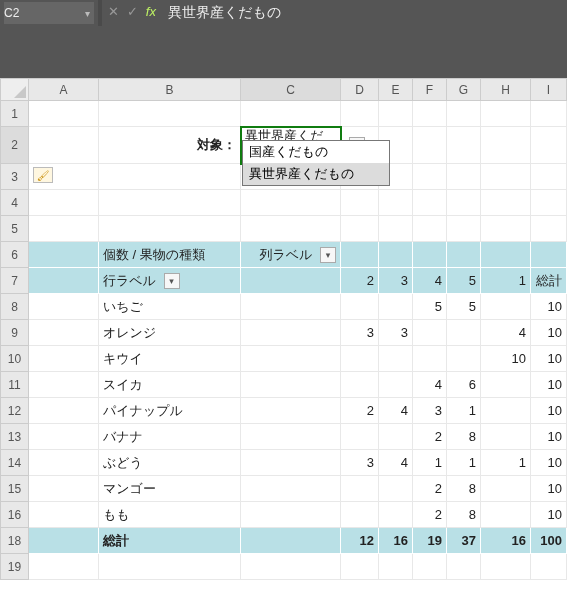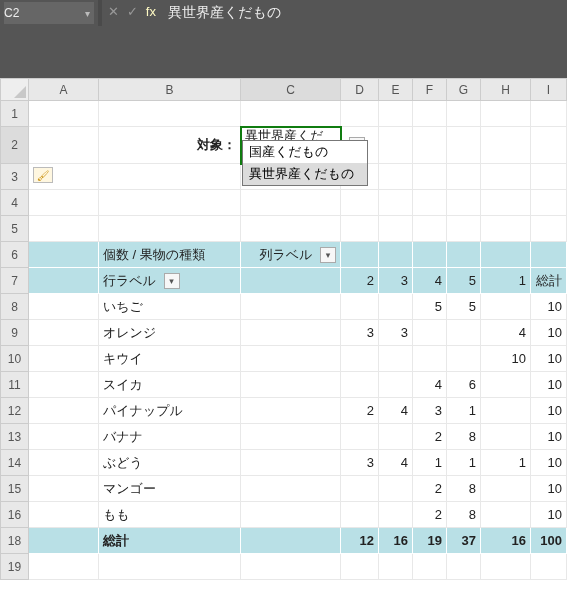--- a/index.html
+++ b/index.html
@@ -43,21 +43,21 @@
     background: #4a4a4a;
   }
   .fx-btns {
     display: flex;
     align-items: center;
     gap: 8px;
     padding: 4px 6px;
     color: #999;
     font-size: 13px;
   }
-  .fx-label { color: #fef9c3; }
+  .fx-label { font-style: italic; color: #bef264; }
   .formula-content {
     flex: 1;
     background: #555;
     color: #eee;
     padding: 4px 6px;
     font-size: 14px;
     height: 100%;
     white-space: pre-line;
   }
   
@@ -131,21 +131,21 @@
     font-size: 9px;
     color: #555;
     margin-left: 4px;
     vertical-align: middle;
   }
   
   .ddlist {
     position: absolute;
     left: 242px;
     top: 62px;
-    width: 126px;
+    width: 148px;
     background: #fff;
     border: 1px solid #777;
     z-index: 10;
   }
   .ddlist div {
     padding: 2px 6px;
     font-size: 13px;
   }
   .ddlist div.sel { background: #dcdcdc; }
   

